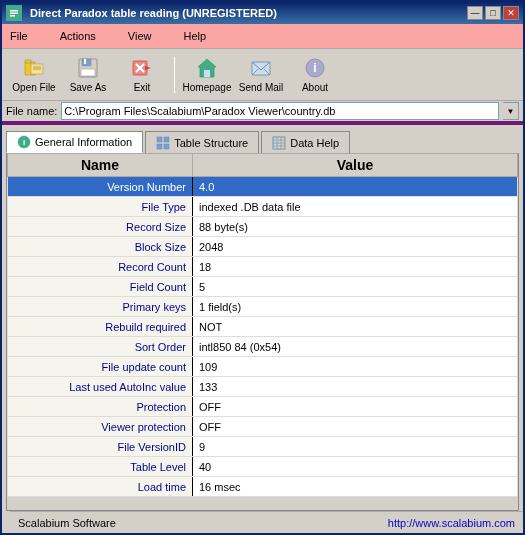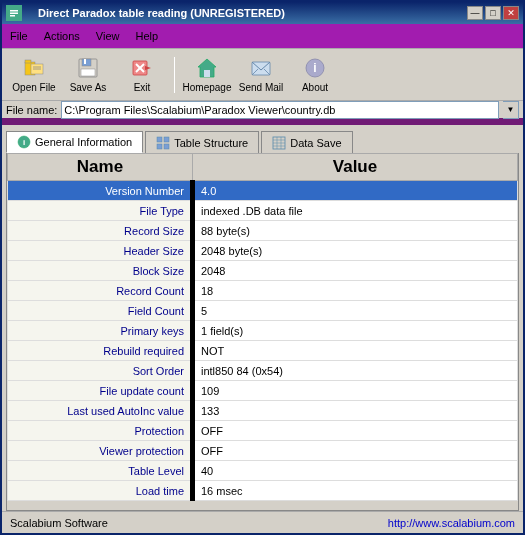--- a/index.html
+++ b/index.html
@@ -18,21 +18,21 @@
       color: white;
       display: flex;
       align-items: center;
       justify-content: space-between;
       padding: 3px 4px;
       height: 22px;
     }
     .title-bar-left {
       display: flex;
       align-items: center;
-      gap: 16px;
+      gap: 8px;
       font-size: 11px;
       font-weight: bold;
     }
     .title-icon {
       width: 16px;
       height: 16px;
       background: #4a8;
       display: flex;
       align-items: center;
       justify-content: center;
@@ -51,25 +51,25 @@
       align-items: center;
       justify-content: center;
       font-size: 9px;
       cursor: pointer;
       color: #000;
     }
     .title-btn.close { background: #c04040; color: white; }
 
     
     .menu-bar {
-      background: #a21caf;
+      background: #fca5a5;
       border-bottom: 1px solid #aaa;
       display: flex;
       padding: 12px 4px;
-      gap: 8px;
+      gap: 24px;
       height: 20px;
       align-items: center;
     }
     .menu-item {
       font-size: 11px;
       padding: 1px 4px;
       cursor: pointer;
       color: #000;
     }
 
@@ -113,21 +113,21 @@
     }
 
     
     .filepath-bar {
       background: #d4d0c8;
       display: flex;
       align-items: center;
       padding: 2px 4px;
       gap: 4px;
       height: 24px;
-      border-bottom: 7px solid #701a75;
+      border-bottom: 4px solid #701a75;
     }
     .filepath-label {
       font-size: 11px;
       white-space: nowrap;
     }
     .filepath-input {
       flex: 1;
       height: 18px;
       background: white;
       border: 1px solid #7f9db9;
@@ -186,38 +186,38 @@
 
     
     .data-table {
       width: 100%;
       border-collapse: collapse;
     }
     .data-table thead tr th {
       background: #d4d0c8;
       border: 1px solid #aaa;
       padding: 3px 8px;
-      font-size: 17px;
+      font-size: 14px;
       font-weight: bold;
       text-align: center;
       height: 22px;
     }
     .data-table tbody tr td {
       border: 1px solid #ddd;
       padding: 2px 6px;
       font-size: 11px;
       height: 20px;
     }
     .data-table tbody tr td.label-col {
       text-align: right;
       color: #00008b;
       font-weight: normal;
       background: #f5f5ee;
       width: 185px;
-      border-right: 5px solid #000000;
+      border-right: 1px solid #000000;
     }
     .data-table tbody tr td.value-col {
       text-align: left;
       color: #000;
       background: white;
       margin-left: 18px;
     }
     .data-table tbody tr.selected td {
       background: #316ac5;
       color: white;
@@ -229,20 +229,21 @@
     
     .status-bar {
       background: #d4d0c8;
       border-top: 1px solid #aaa;
       display: flex;
       align-items: center;
       justify-content: space-between;
       padding: 2px 8px;
       height: 22px;
       font-size: 11px;
+      margin-left: 8px;
     }
     .status-link {
       color: #0000cc;
       cursor: pointer;
     }
 
     .window {
       display: flex;
       flex-direction: column;
       height: 535px;
@@ -392,21 +393,21 @@
       <div class="tab-icon">
         <svg width="14" height="14" viewBox="0 0 14 14">
           <rect x="1" y="1" width="12" height="12" fill="none" stroke="#58a" stroke-width="0.8"></rect>
           <line x1="1" y1="4" x2="13" y2="4" stroke="#58a" stroke-width="0.5"></line>
           <line x1="1" y1="7" x2="13" y2="7" stroke="#58a" stroke-width="0.5"></line>
           <line x1="1" y1="10" x2="13" y2="10" stroke="#58a" stroke-width="0.5"></line>
           <line x1="5" y1="1" x2="5" y2="13" stroke="#58a" stroke-width="0.5"></line>
           <line x1="9" y1="1" x2="9" y2="13" stroke="#58a" stroke-width="0.5"></line>
         </svg>
       </div>
-      <span>Data Save</span>
+      <span>Data Help</span>
     </div>
   </div>
 
   <div class="tab-content">
     <table class="data-table">
       <thead>
         <tr>
           <th>Name</th>
           <th>Value</th>
         </tr>
@@ -418,24 +419,20 @@
           </tr>
           <tr>
             <td class="label-col">File Type</td>
             <td class="value-col">indexed .DB data file</td>
           </tr>
           <tr>
             <td class="label-col">Record Size</td>
             <td class="value-col">88 byte(s)</td>
           </tr>
           <tr>
-            <td class="label-col">Header Size</td>
-            <td class="value-col">2048 byte(s)</td>
-          </tr>
-          <tr>
             <td class="label-col">Block Size</td>
             <td class="value-col">2048</td>
           </tr>
           <tr>
             <td class="label-col">Record Count</td>
             <td class="value-col">18</td>
           </tr>
           <tr>
             <td class="label-col">Field Count</td>
             <td class="value-col">5</td>
@@ -460,20 +457,24 @@
             <td class="label-col">Last used AutoInc value</td>
             <td class="value-col">133</td>
           </tr>
           <tr>
             <td class="label-col">Protection</td>
             <td class="value-col">OFF</td>
           </tr>
           <tr>
             <td class="label-col">Viewer protection</td>
             <td class="value-col">OFF</td>
+          </tr>
+          <tr>
+            <td class="label-col">File VersionID</td>
+            <td class="value-col">9</td>
           </tr>
           <tr>
             <td class="label-col">Table Level</td>
             <td class="value-col">40</td>
           </tr>
           <tr>
             <td class="label-col">Load time</td>
             <td class="value-col">16 msec</td>
           </tr>
         </tbody>

